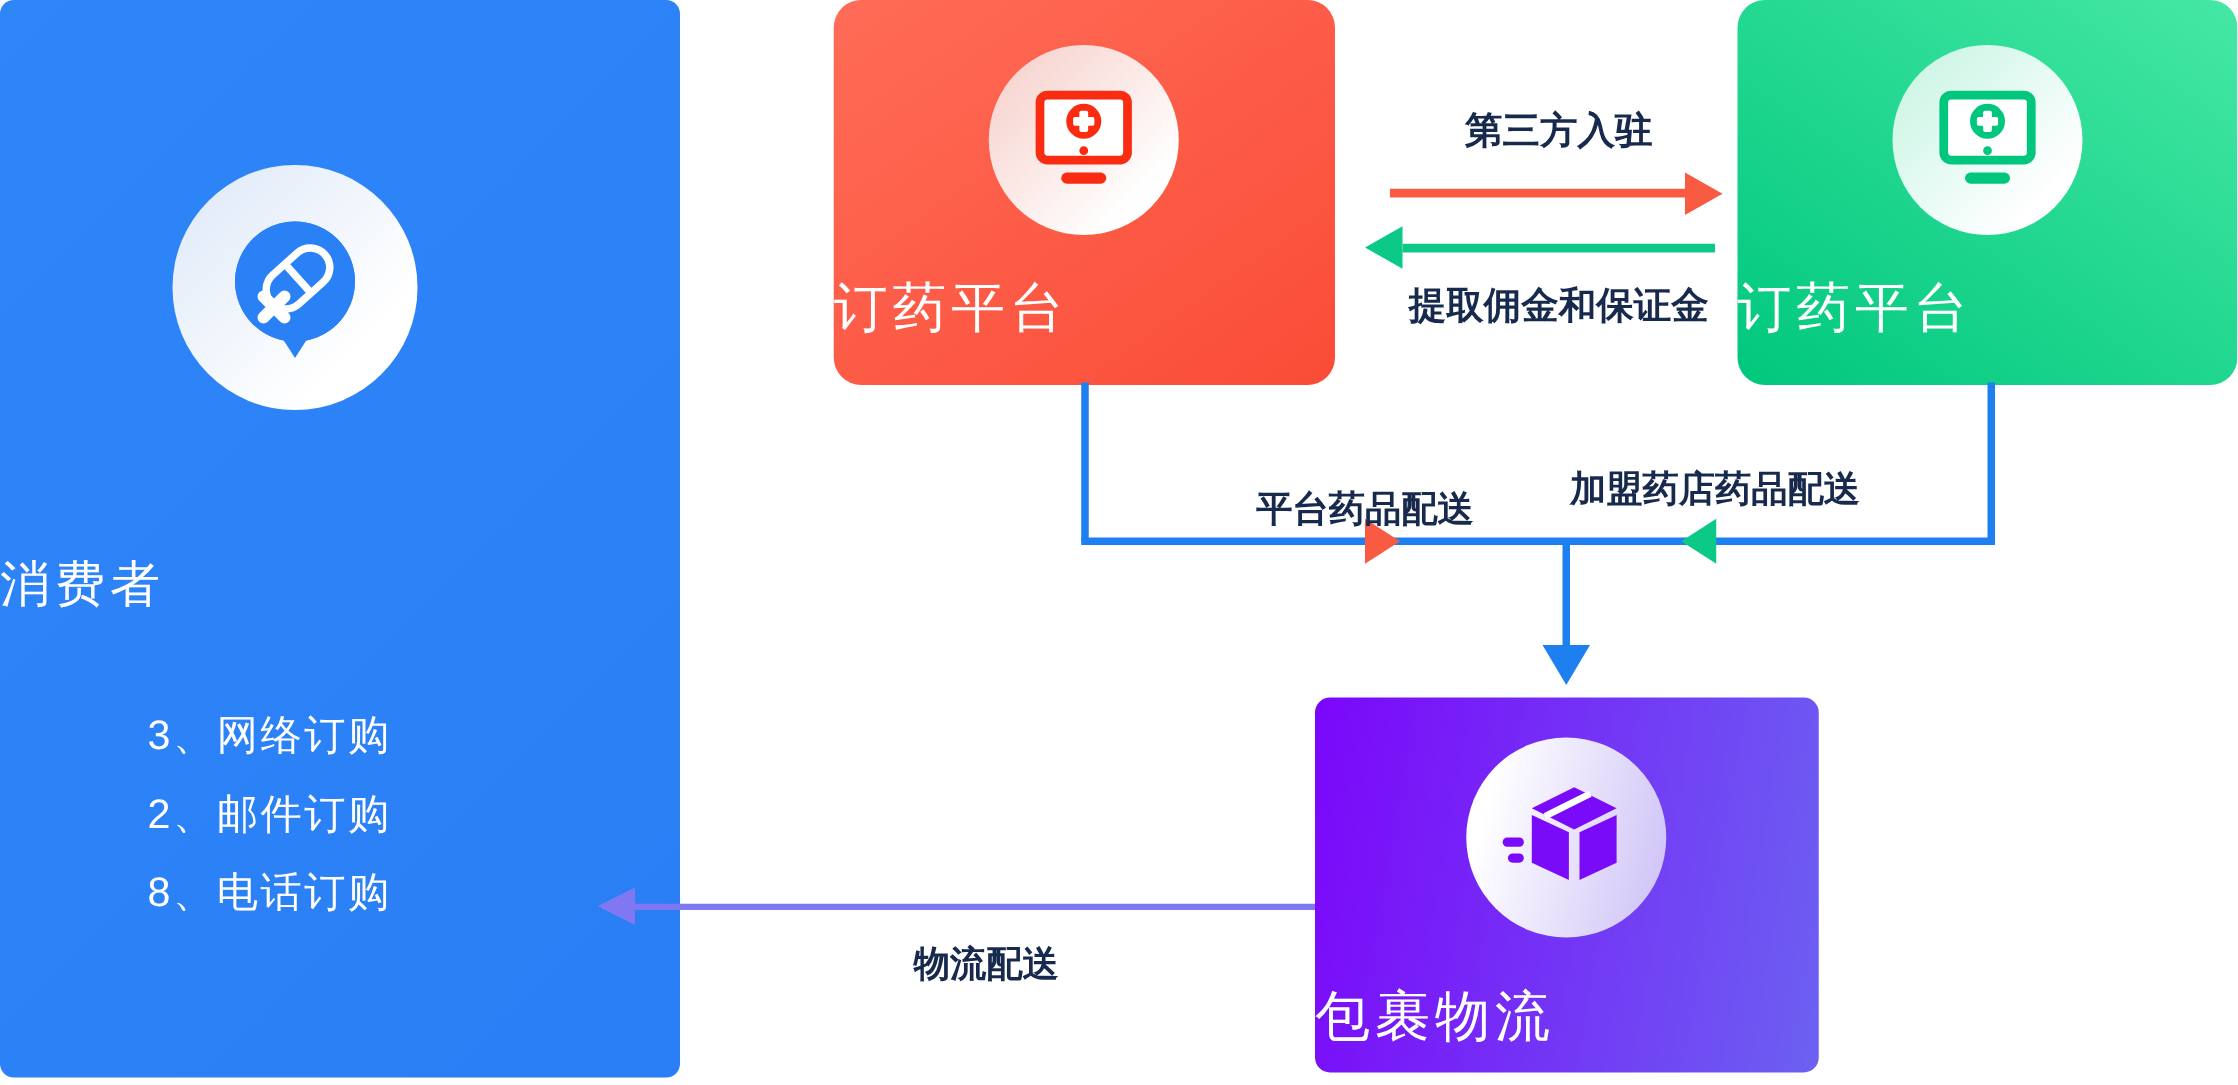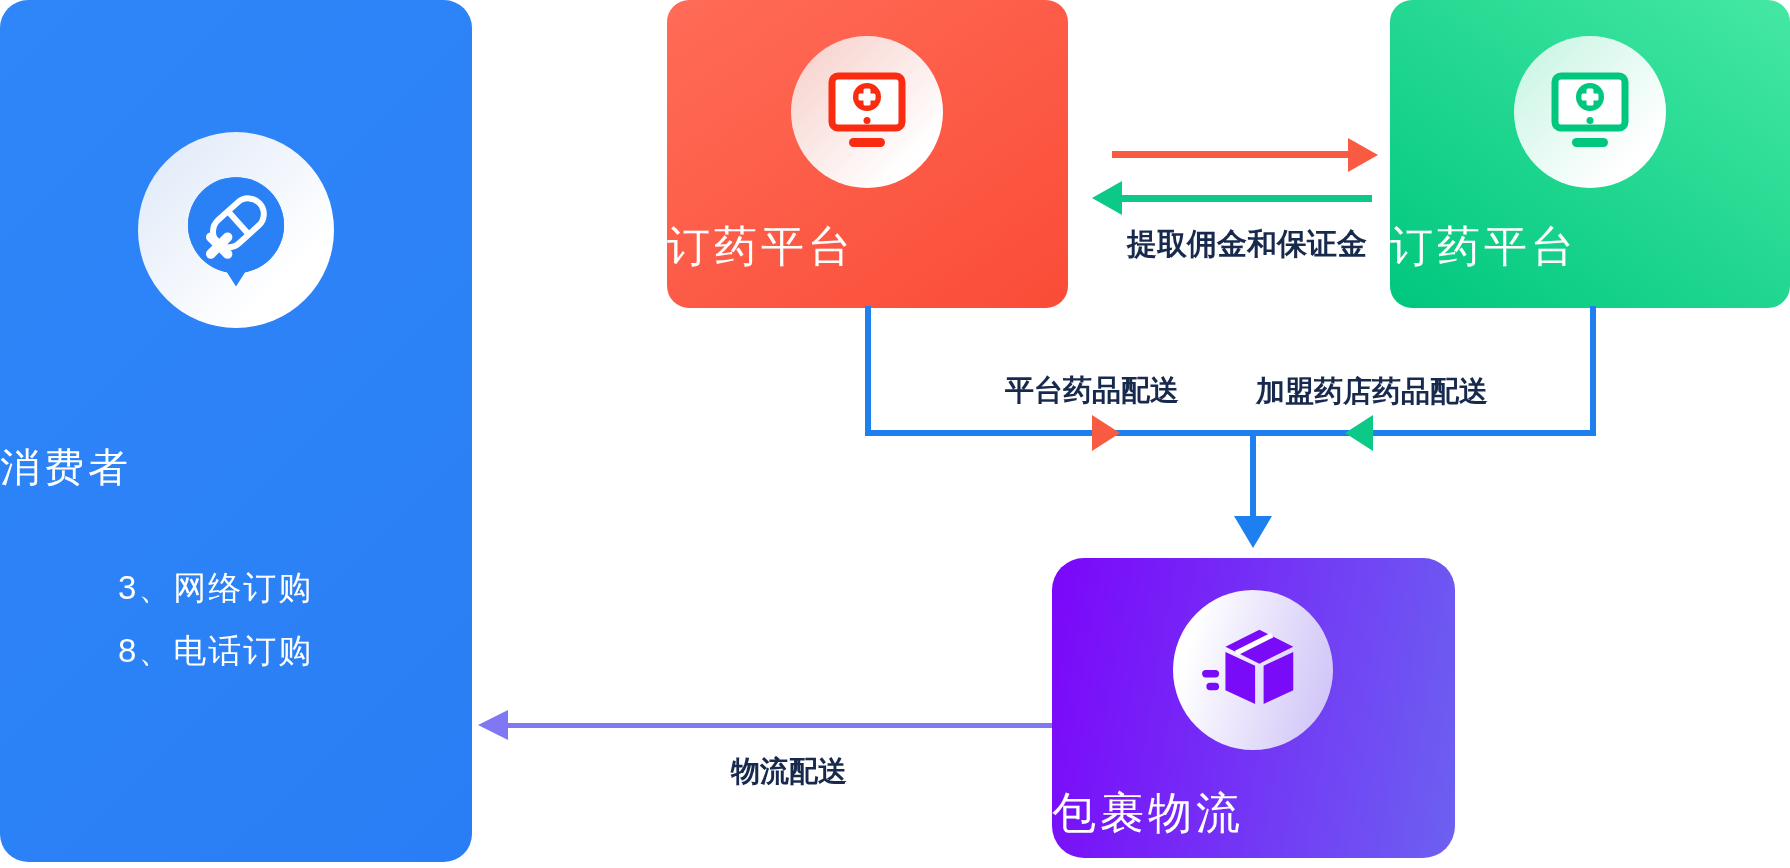--- a/index.html
+++ b/index.html
@@ -1,27 +1,27 @@
 <!DOCTYPE html>
 <html><head>
 <meta charset="utf-8">
 <style>
   html,body{margin:0;padding:0;background:#ffffff;}
   .canvas{
     position:relative;width:1790px;height:868px;background:#ffffff;overflow:hidden;
     font-family:"Liberation Sans","DejaVu Sans",sans-serif;
   }
   .card{position:absolute;}
-  .card-consumer{left:0;top:0;width:472px;height:862px;border-radius:28px;
+  .card-consumer{left:0;top:0;width:544px;height:862px;border-radius:11px;
     background:linear-gradient(135deg,#2e86f8,#2a7ef5);}
   .card-platform-main{left:667px;top:0;width:401px;height:308px;border-radius:22px;
     background:linear-gradient(145deg,#ff6c57 0%,#fa4c37 100%);}
   .card-platform-partner{left:1390px;top:0;width:400px;height:308px;border-radius:22px;
     background:linear-gradient(215deg,#45e8a4 0%,#00c77d 100%);}
-  .card-logistics{left:1052px;top:558px;width:403px;height:300px;border-radius:32px;
+  .card-logistics{left:1052px;top:558px;width:403px;height:300px;border-radius:12px;
     background:linear-gradient(100deg,#7b06fa 0%,#6c61f1 100%);}
 
   .badge{position:absolute;border-radius:50%;display:flex;align-items:center;justify-content:center;}
   .badge-consumer{left:138px;top:132px;width:196px;height:196px;
     background:linear-gradient(135deg,#dde8f8 0%,#ffffff 75%);}
   .badge-red{left:124px;top:36px;width:152px;height:152px;
     background:linear-gradient(135deg,#f6cdc7 0%,#ffffff 80%);}
   .badge-green{left:124px;top:36px;width:152px;height:152px;
     background:linear-gradient(135deg,#c4f4e2 0%,#ffffff 80%);}
   .badge-purple{left:121px;top:32px;width:160px;height:160px;
@@ -31,21 +31,21 @@
   .title-consumer{top:440px;font-size:40px;letter-spacing:4px;}
   .title-platform{top:218px;font-size:43px;letter-spacing:4px;}
   .title-logistics{top:226px;font-size:44px;letter-spacing:4px;}
 
   .consumer-list{position:absolute;left:118px;top:556px;margin:0;padding:0;list-style:none;
     color:#ffffff;font-size:33px;line-height:63px;letter-spacing:2px;}
 
   .edge-label{position:absolute;color:#17294d;font-weight:bold;text-align:center;font-size:29px;}
   .lbl-third{left:1100px;top:84px;width:294px;font-size:30px;}
   .lbl-commission{left:1062px;top:224px;width:370px;font-size:30px;}
-  .lbl-platform-delivery{left:967px;top:371px;width:250px;}
+  .lbl-platform-delivery{left:967px;top:388px;width:250px;}
   .lbl-franchise-delivery{left:1207px;top:372px;width:330px;}
   .lbl-logistics-delivery{left:664px;top:752px;width:250px;}
 
   .line{position:absolute;}
   .ln-third{left:1112px;top:151px;width:236px;height:7px;background:#f95b42;}
   .hd-third{left:1348px;top:138px;width:0;height:0;border-left:30px solid #f95b42;
     border-top:17px solid transparent;border-bottom:17px solid transparent;}
   .ln-commission{left:1122px;top:195px;width:250px;height:7px;background:#0cc987;}
   .hd-commission{left:1092px;top:181px;width:0;height:0;border-right:30px solid #0cc987;
     border-top:17px solid transparent;border-bottom:17px solid transparent;}
@@ -82,20 +82,21 @@
         </g>
         <g stroke="#ffffff" stroke-width="8" stroke-linecap="round">
           <line x1="29" y1="56" x2="43" y2="70"></line>
           <line x1="43" y1="56" x2="29" y2="70"></line>
         </g>
       </svg>
     </div>
     <div class="card-title title-consumer">消费者</div>
     <ul class="consumer-list">
       <li>3、网络订购</li>
+      <li>2、邮件订购</li>
       <li>8、电话订购</li>
     </ul>
   </div>
 
   <div class="card card-platform-main">
     <div class="badge badge-red">
       <svg width="100" height="100" viewBox="0 0 100 100">
         <rect x="15" y="14" width="70" height="52" rx="6" fill="#ffffff" stroke="#f92c12" stroke-width="7"></rect>
         <circle cx="50" cy="35" r="14" fill="#f92c12"></circle>
         <rect x="46.5" y="26.5" width="7" height="17" rx="1.5" fill="#ffffff"></rect>
@@ -130,20 +131,21 @@
           <path d="M60 46 L88 33 L88 69 L60 82 Z"></path>
           <rect x="2" y="50" width="16" height="7" rx="3.5"></rect>
           <rect x="6" y="62" width="12" height="7" rx="3.5"></rect>
         </g>
         <line x1="68" y1="17" x2="34" y2="34" stroke="#ffffff" stroke-width="5"></line>
       </svg>
     </div>
     <div class="card-title title-logistics">包裹物流</div>
   </div>
 
+  <div class="edge-label lbl-third">第三方入驻</div>
   <div class="line ln-third"></div>
   <div class="line hd-third"></div>
   <div class="line ln-commission"></div>
   <div class="line hd-commission"></div>
   <div class="edge-label lbl-commission">提取佣金和保证金</div>
 
   <div class="line ln-v1"></div>
   <div class="line ln-h1"></div>
   <div class="line ln-v2"></div>
   <div class="line hd-deliv-right"></div>

